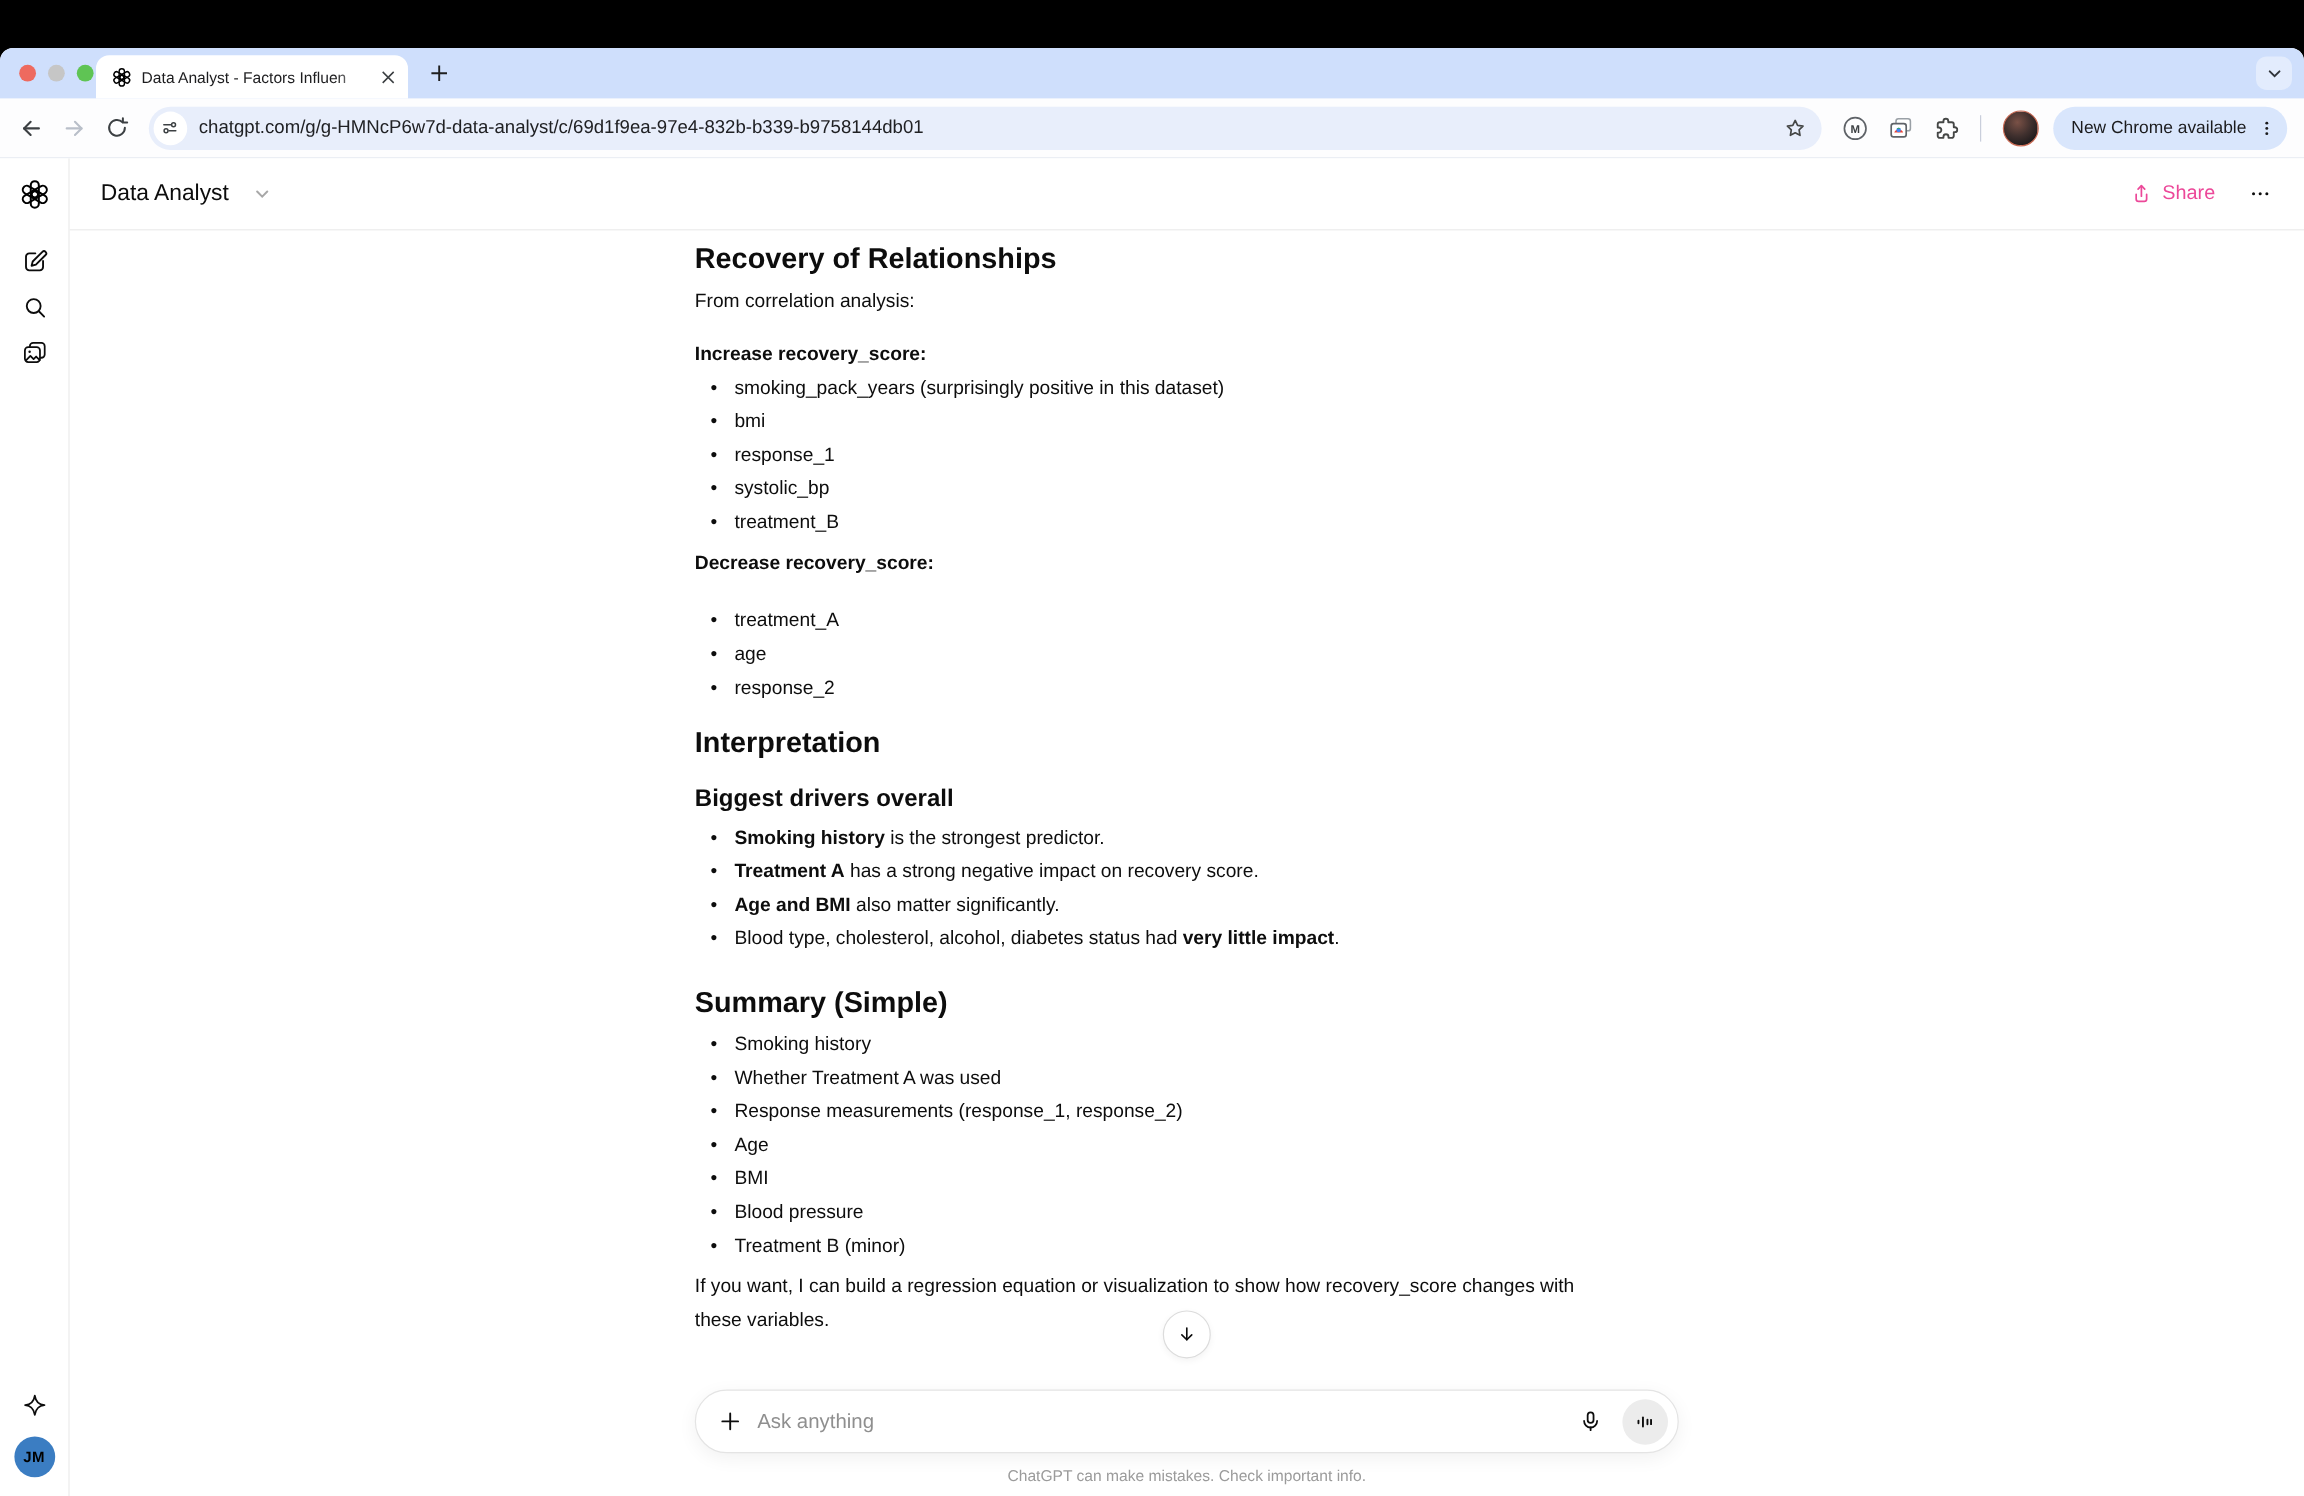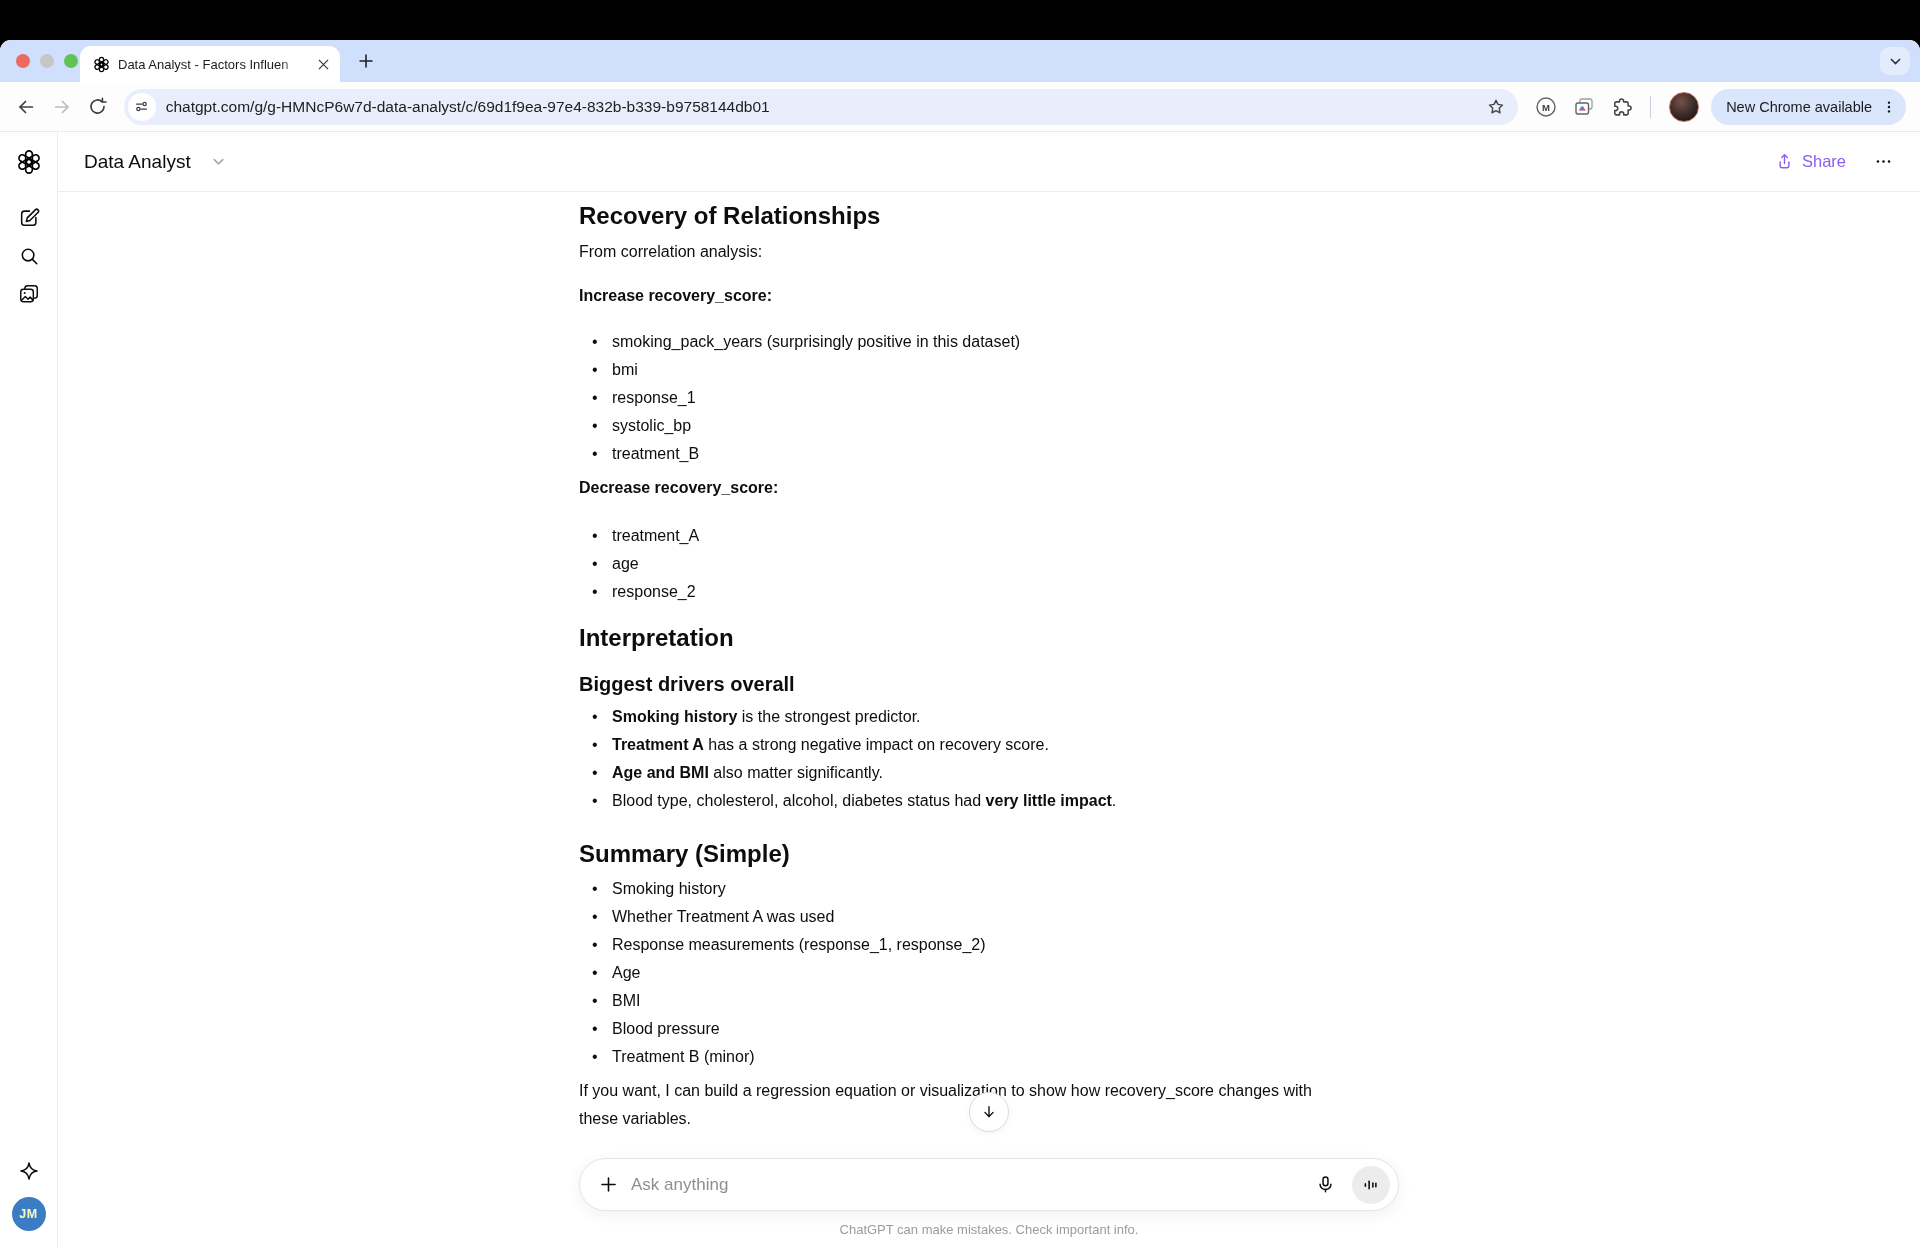--- a/index.html
+++ b/index.html
@@ -54,46 +54,46 @@
 
   
   .page { position:absolute; top:92px; left:0; right:0; bottom:0; background:#fff; display:flex; }
   .sidebar { width:58px; border-right:1px solid var(--border_light); display:flex; flex-direction:column;
              align-items:center; flex:none; }
   .sb-logo { height:60px; display:flex; align-items:center; justify-content:center; color:#000; }
   .sb-btn { width:38px; height:38px; display:flex; align-items:center; justify-content:center;
             color:#0d0d0d; border-radius:10px; }
   .sb-spacer { flex:1; }
   .sb-bottom { display:flex; flex-direction:column; align-items:center; gap:7px; padding-bottom:16px; }
-  .jm-avatar { width:34px; height:34px; border-radius:50%; background:var(--avatar_blue); color:#fef9c3;
+  .jm-avatar { width:34px; height:34px; border-radius:50%; background:var(--avatar_blue); color:#000000;
                font-size:12.5px; font-weight:bold; display:flex; align-items:center; justify-content:center;
                letter-spacing:.5px; }
 
   .main { flex:1; display:flex; flex-direction:column; position:relative; min-width:0; }
   .chat-header { height:60px; display:flex; align-items:center; padding:0 20px 0 18px;
                  border-bottom:1px solid var(--border_light); flex:none; }
   .title-btn { display:flex; align-items:center; gap:20px; font-size:19px; color:#0d0d0d;
                padding:6px 8px; border-radius:8px; }
   .title-caret { color:#a8a8a8; }
   .hdr-spacer { flex:1; }
-  .share-btn { display:flex; align-items:center; gap:8px; font-size:16.5px; color:#8b5cf6;
+  .share-btn { display:flex; align-items:center; gap:8px; font-size:16.5px; color:#ec4899;
                padding:7px 12px; border-radius:999px; }
   .more-btn { width:34px; height:34px; display:flex; align-items:center; justify-content:center;
               color:#0d0d0d; margin-left:8px; border-radius:50%; }
 
   .chat-scroll { flex:1; position:relative; overflow:hidden; }
   .md { width:820px; margin:0 auto; padding-top:8px; color:#0d0d0d; font-size:16px; }
   .md h2 { font-size:24px; line-height:32px; font-weight:700; }
   .md h3 { font-size:20px; line-height:26px; font-weight:700; }
   .md p  { line-height:28px; }
   .md .b { font-weight:700; }
   .md ul { list-style:none; }
   .md li { line-height:28px; position:relative; padding-left:33px; }
   .md li::before { content:"•"; position:absolute; left:13px; }
-  .m6{margin-top:6px;} .m16{margin-top:16px;} .m18{margin-top:18px;} .m4{margin-top:20px;}
+  .m6{margin-top:6px;} .m16{margin-top:16px;} .m18{} .m4{margin-top:20px;}
   .m17{margin-top:17px;} .m15{margin-top:23px;} .m7{margin-top:7px;} .m5{margin-top:5px;}
 
   .scroll-down { position:absolute; left:50%; margin-left:-20px; top:900px; width:40px; height:40px;
                  border-radius:50%; background:#fff; border:1px solid #dcdcdc; display:flex;
                  align-items:center; justify-content:center; color:#0d0d0d;
                  box-shadow:0 2px 6px rgba(0,0,0,.05); }
 
   .composer { position:absolute; left:50%; margin-left:-410px; top:966px; width:820px; height:53px;
               background:#fff; border:1px solid #e4e4e4; border-radius:27px; display:flex;
               align-items:center; padding:0 8px 0 18px; gap:12px;

